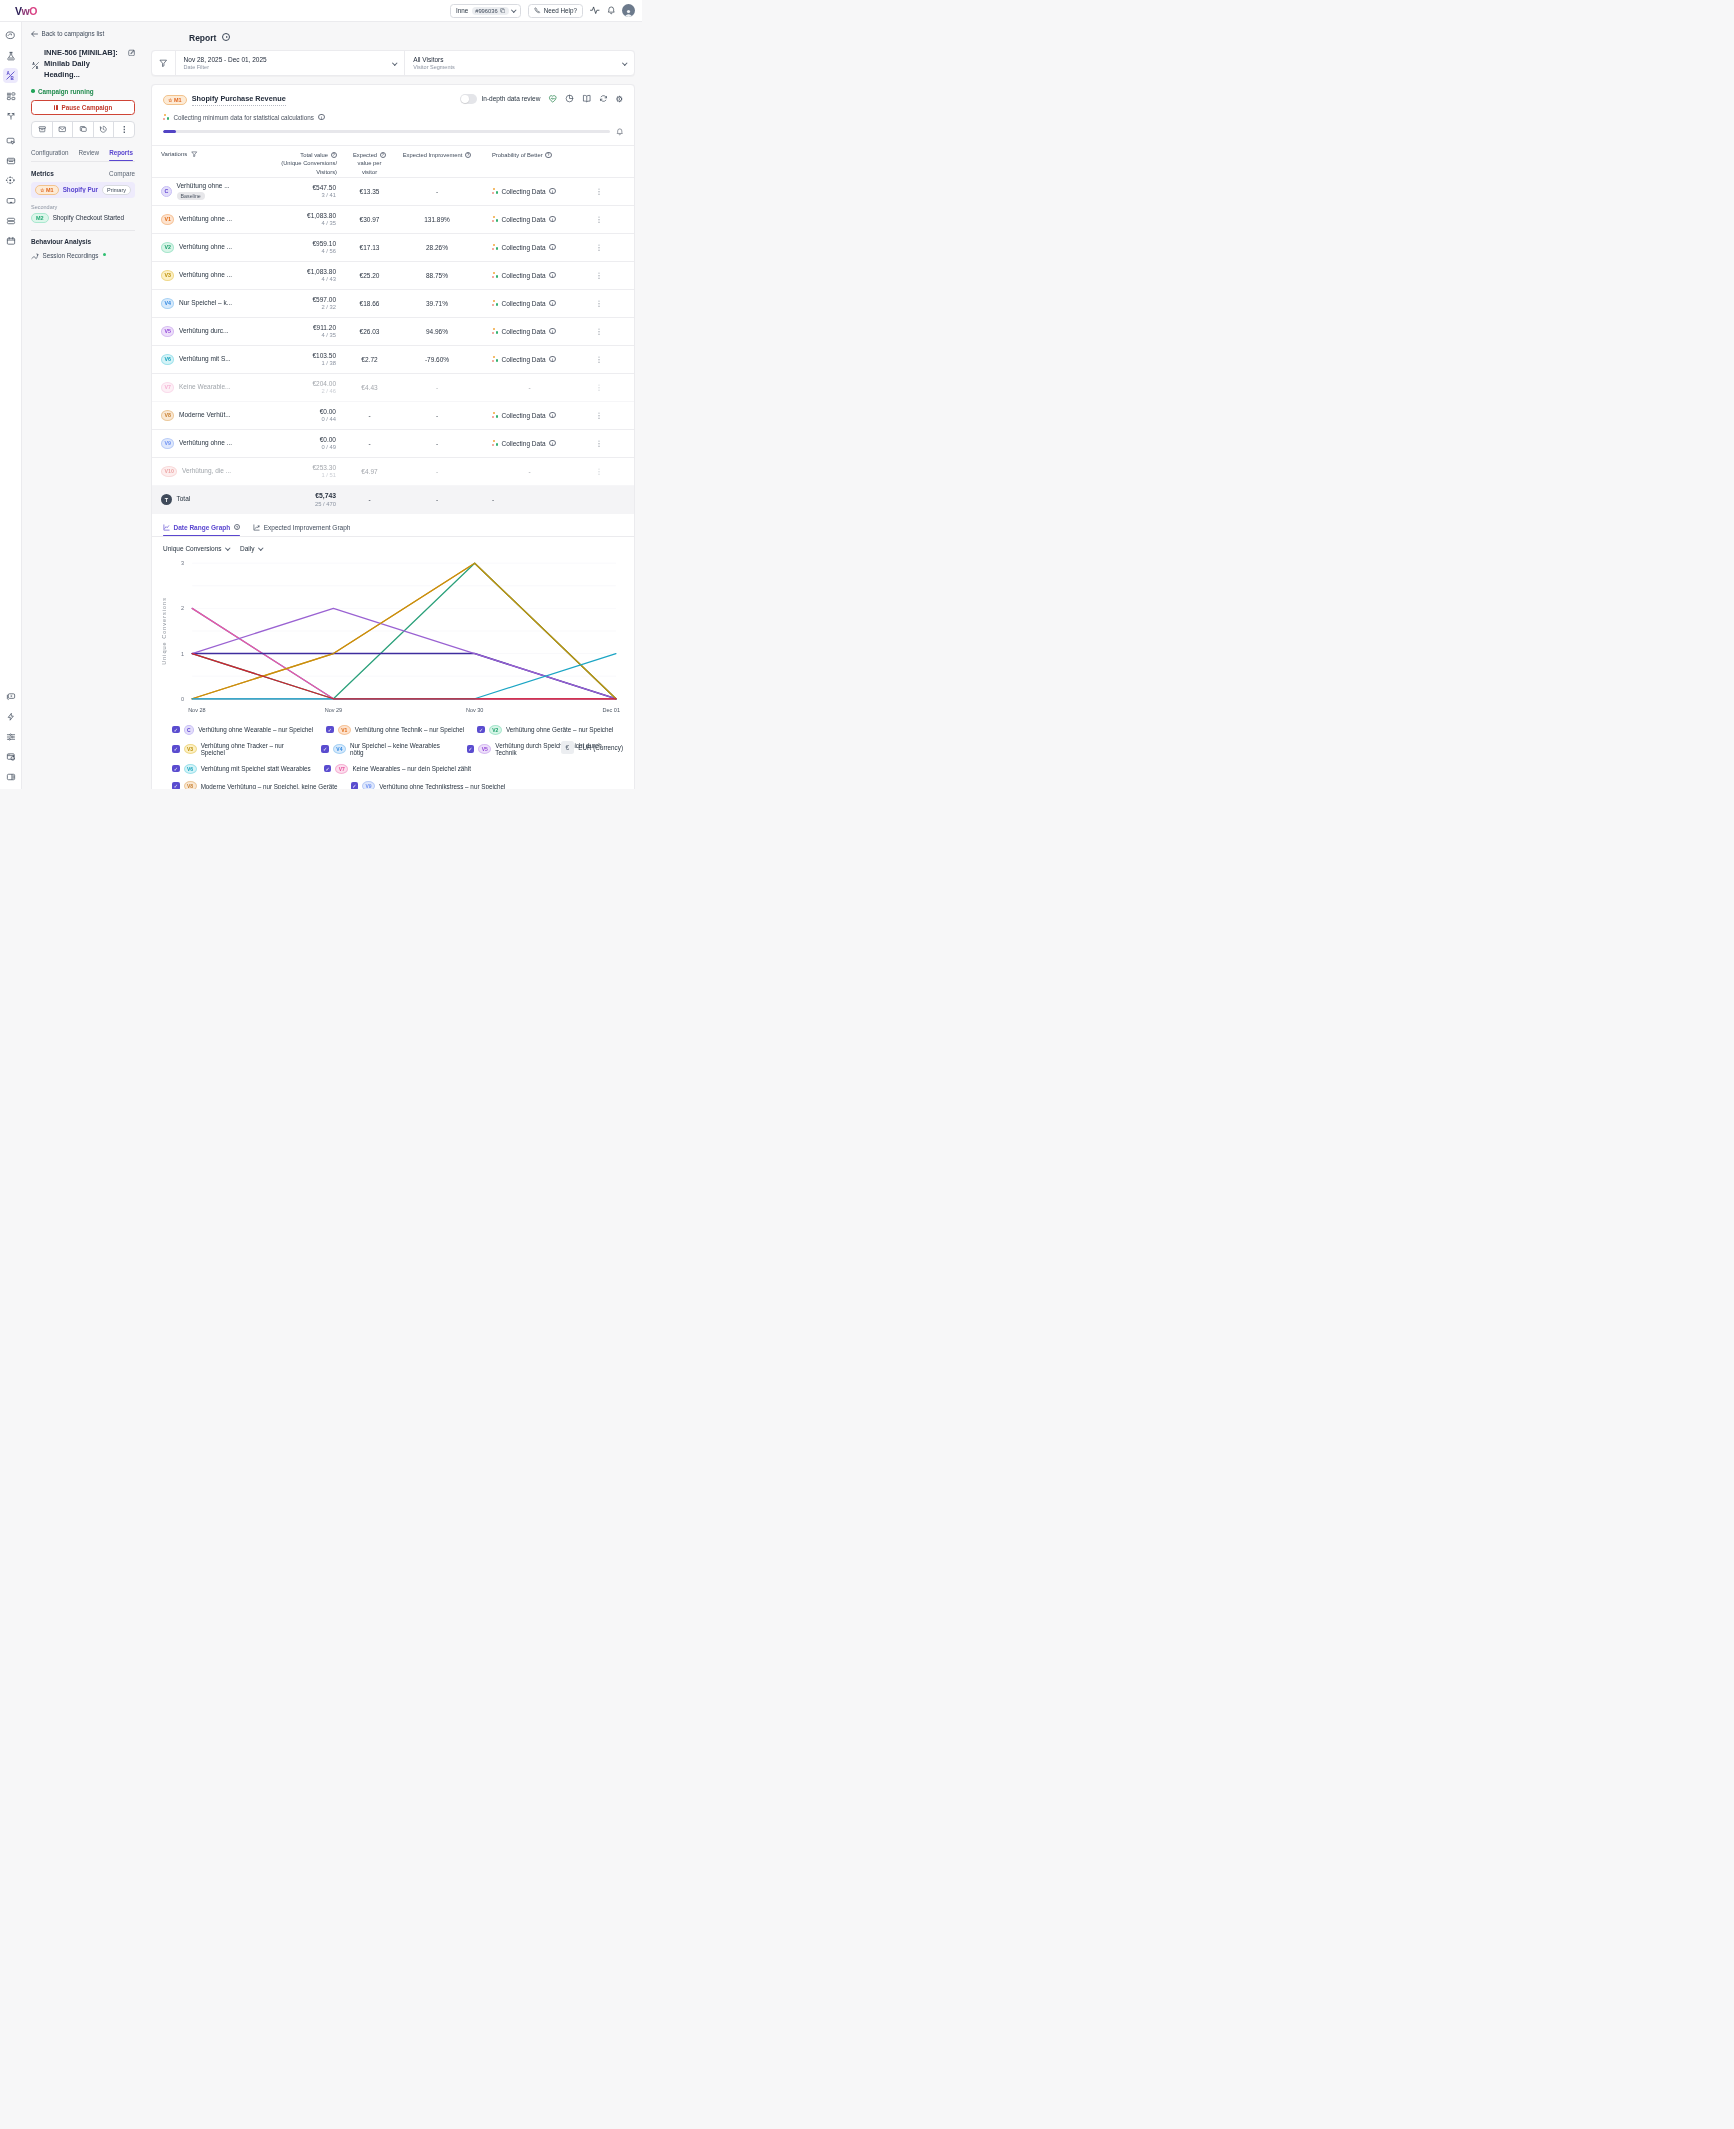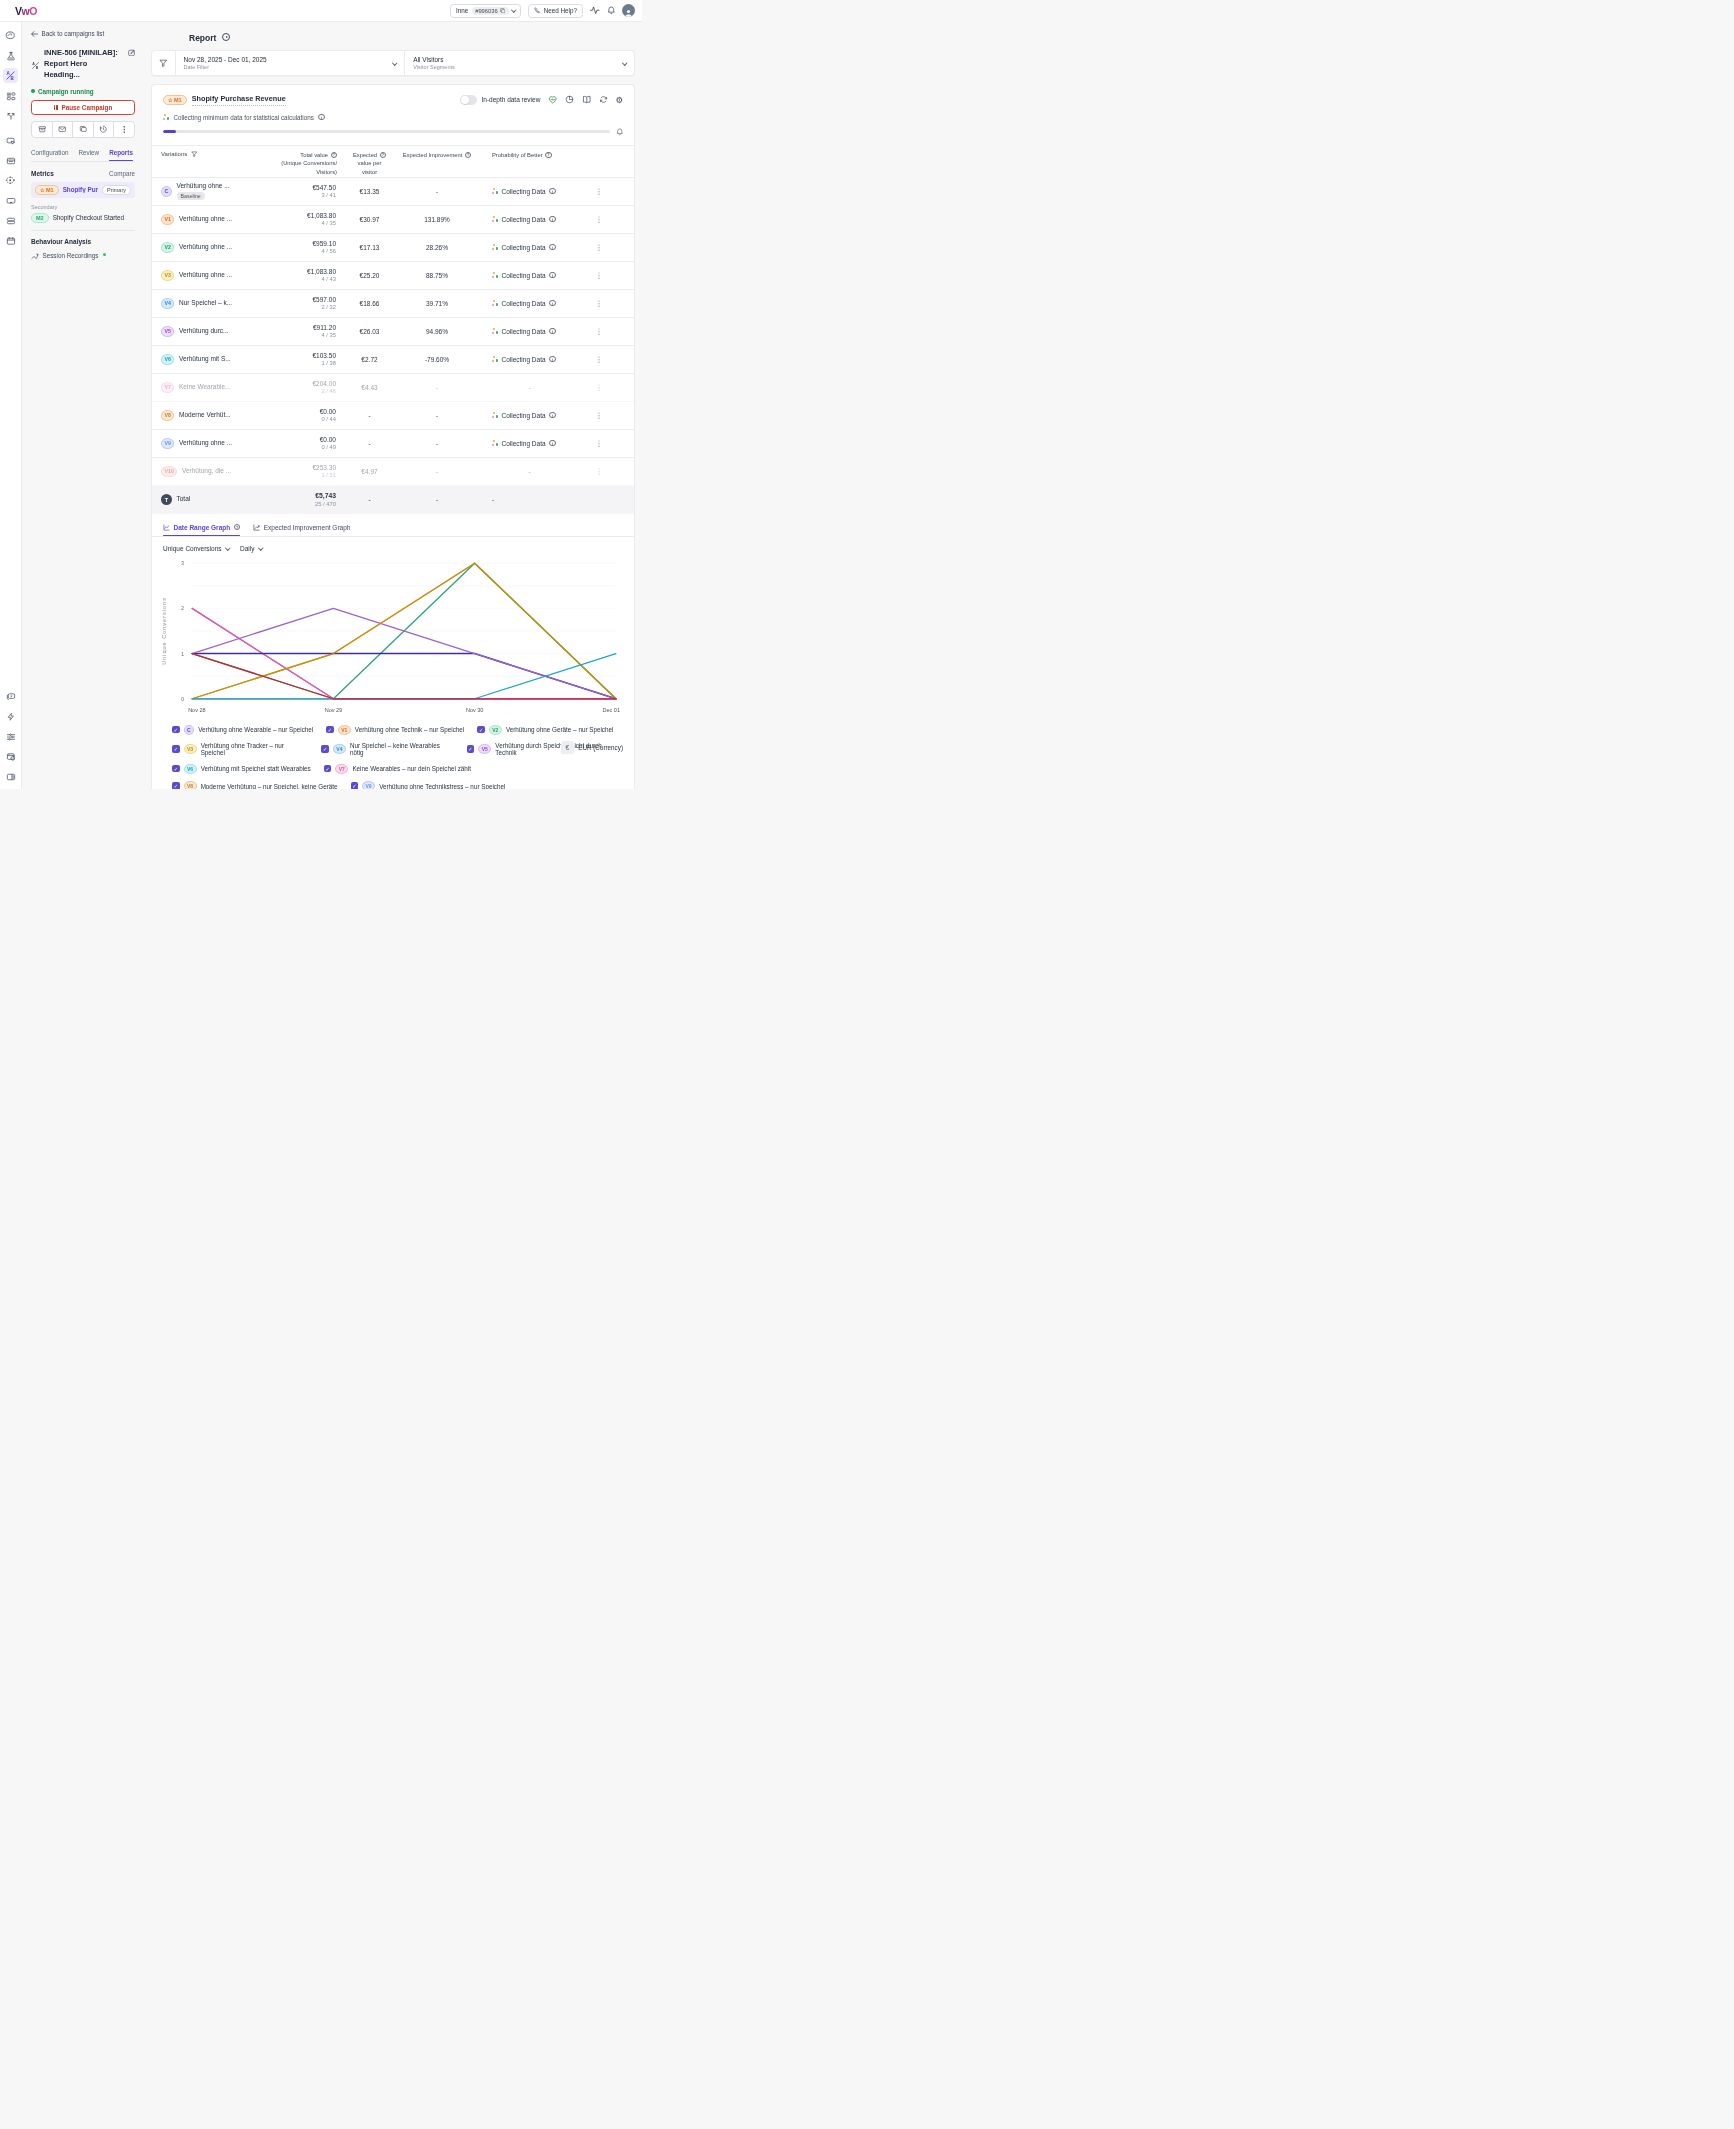--- a/index.html
+++ b/index.html
@@ -68,21 +68,21 @@
   .playcirc { width:8px; height:8px; border:0.8px solid #3f4a5a; border-radius:50%; position:relative; cursor:pointer;}
   .playcirc::after { content:""; position:absolute; left:2.5px; top:1.8px; border-left:2.5px solid #3f4a5a; border-top:1.5px solid transparent; border-bottom:1.5px solid transparent;}
   .filtercard { background:#fff; border:0.5px solid #ebebee; border-radius:4px; display:flex; height:26px; box-shadow:0 0.5px 1px rgba(20,20,40,.03); overflow:hidden;}
   .filtercard .funnelbox { width:23.6px; display:flex; align-items:center; justify-content:center; border-right:0.5px solid #ebebee;}
   .fsec { flex:1; display:flex; align-items:center; justify-content:space-between; padding:0 8px; cursor:pointer;}
   .fsec + .fsec { border-left:0.5px solid #ebebee; }
   .fsec .fv { font-size:6.5px; color:#242d3c; font-weight:500; margin-bottom:1.5px;}
   .fsec .fl { font-size:5.5px; color:#8b93a1;}
 
   .card { background:#fff; border:0.5px solid #ebebee; border-radius:4px; margin-top:8px; box-shadow:0 0.5px 1px rgba(20,20,40,.03); padding:0 0 13px; }
-  .mhead { display:flex; align-items:center; justify-content:space-between; padding:9px 11px 0; }
+  .mhead { display:flex; align-items:flex-start; justify-content:space-between; padding:9px 11px 0; }
   .mhead-l { display:flex; align-items:center; gap:5px;}
   .mtitle { font-size:7.3px; font-weight:700; color:#242d3c; border-bottom:0.8px dotted #b6b9c2; padding-bottom:1.5px; }
   .mhead-r { display:flex; align-items:center; gap:8px;}
   .toggle { width:17px; height:9.5px; border-radius:5px; background:#e4e5e9; position:relative; cursor:pointer; flex:none;}
   .toggle::after { content:""; position:absolute; top:1px; left:1px; width:7.5px; height:7.5px; border-radius:50%; background:#fff; box-shadow:0 0.5px 1px rgba(0,0,0,.18);}
   .tog-label { font-size:6.5px; color:#26323f; margin-left:-4px;}
   .hicons { display:flex; align-items:center; gap:7.5px; }
   .hicons .hic { cursor:pointer; display:flex;}
   .collect-row { display:flex; align-items:center; gap:4.5px; padding:8px 11px 0; font-size:6.3px; color:#4a5260;}
   .tridot { position:relative; width:6px; height:6px; flex:none;}
@@ -296,21 +296,21 @@
     <span class="tline1">INNE-506 [MINILAB]:</span>
     <svg class="edit-ic" width="7.5" height="7.5" viewBox="0 0 16 16">
         <rect x="1.5" y="2.5" width="12" height="12" rx="2.5" fill="none" stroke="#3f4a5a" stroke-width="1.4"></rect>
         <path d="m6 10.5.4-2L11.6 3a1 1 0 0 1 1.4 1.4L7.8 9.8z" fill="none" stroke="#3f4a5a" stroke-width="1.3" stroke-linejoin="round"></path>
       </svg>
     <svg class="ab-mini" width="9" height="9" viewBox="0 0 24 24" style="font-size:15px">
         <text x="3" y="10.5" font-size="9.5" font-weight="bold" fill="#3f4a5a" font-family="Liberation Sans,sans-serif">A</text>
         <text x="12.5" y="21" font-size="9.5" font-weight="bold" fill="#3f4a5a" font-family="Liberation Sans,sans-serif">B</text>
         <path d="M4 20 20 4" stroke="#3f4a5a" stroke-width="1.7" stroke-linecap="round"></path>
       </svg>
-    <span>Report Hero</span><br>
+    <span>Minilab Daily</span><br>
     <span>Heading...</span>
   </div>
   <div class="status">
     <span class="dot"></span>
     <span>Campaign running</span>
   </div>
   <button class="pausebtn">
     <span class="pbars">
         <i></i>
         <i></i>

